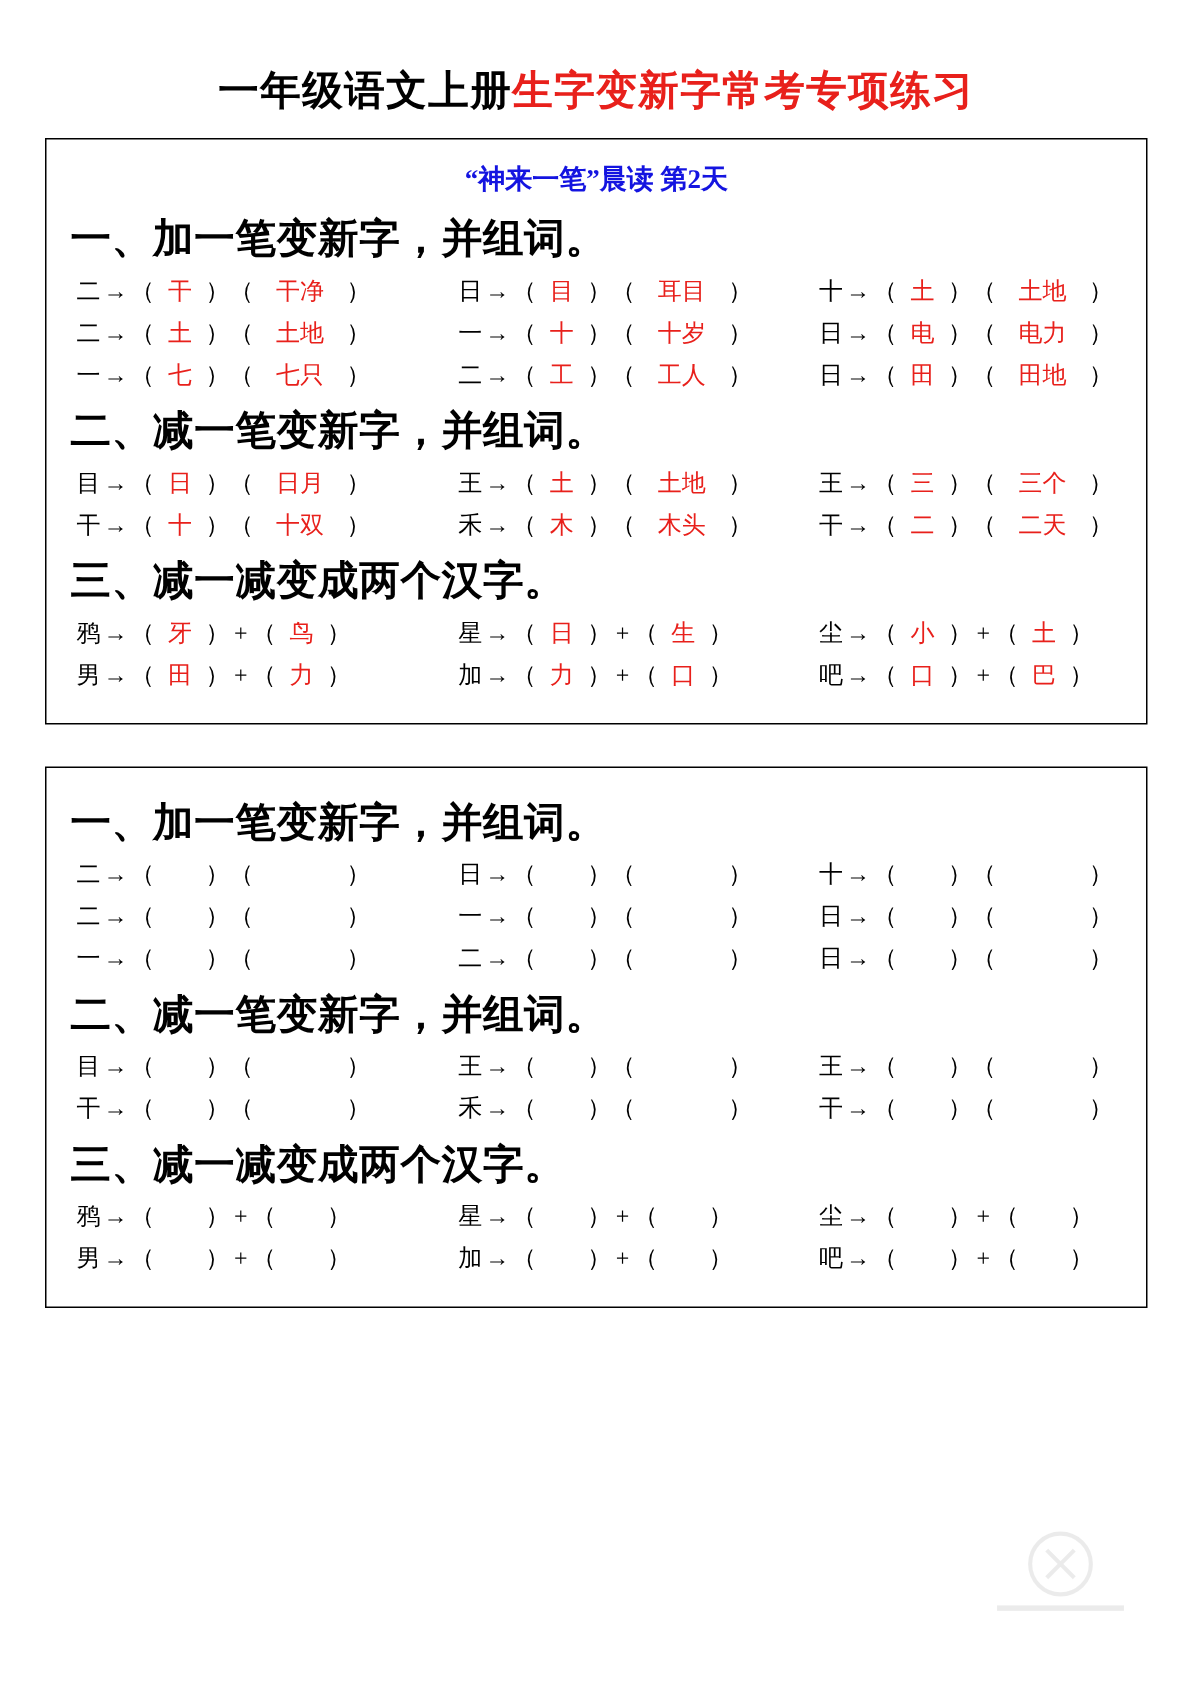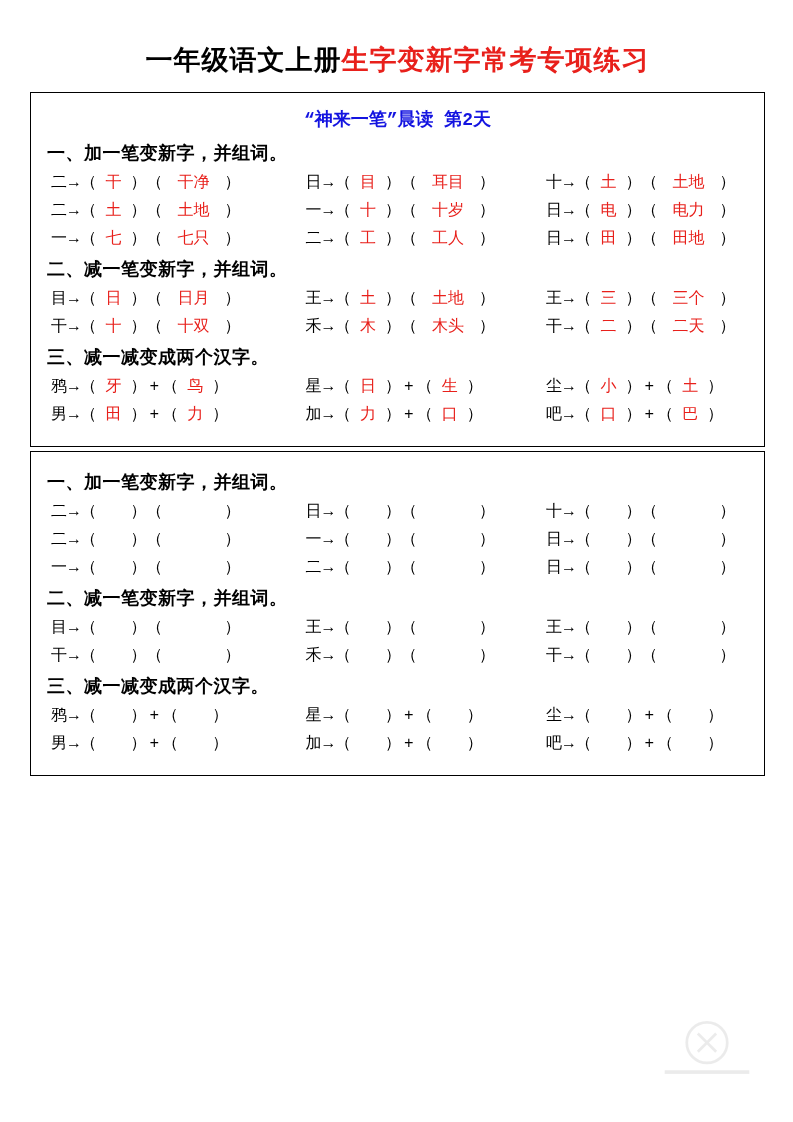--- a/index.html
+++ b/index.html
@@ -33,33 +33,32 @@
     white-space: nowrap;
   }
   .title .t-black { color: #000; }
   .title .t-red { color: #e8201b; }
 
   
   .section {
     border: 1.5px solid #000;
     box-sizing: border-box;
     padding: 10px 14px 14px 14px;
-    margin-bottom: 4px;
-    font-family: Liberation Mono, monospace;
+    margin-bottom: 28px;
   }
   .section-head {
     text-align: center;
     font-size: 18px;
     font-weight: bold;
     color: #1414e0;
     margin: 4px 0 10px 0;
   }
 
   .q-title {
-    font-size: 18px;
+    font-size: 27px;
     font-weight: bold;
     margin: 8px 0 6px 2px;
     letter-spacing: 0.5px;
   }
 
   
   .row {
     display: flex;
     margin: 7px 0;
   }

